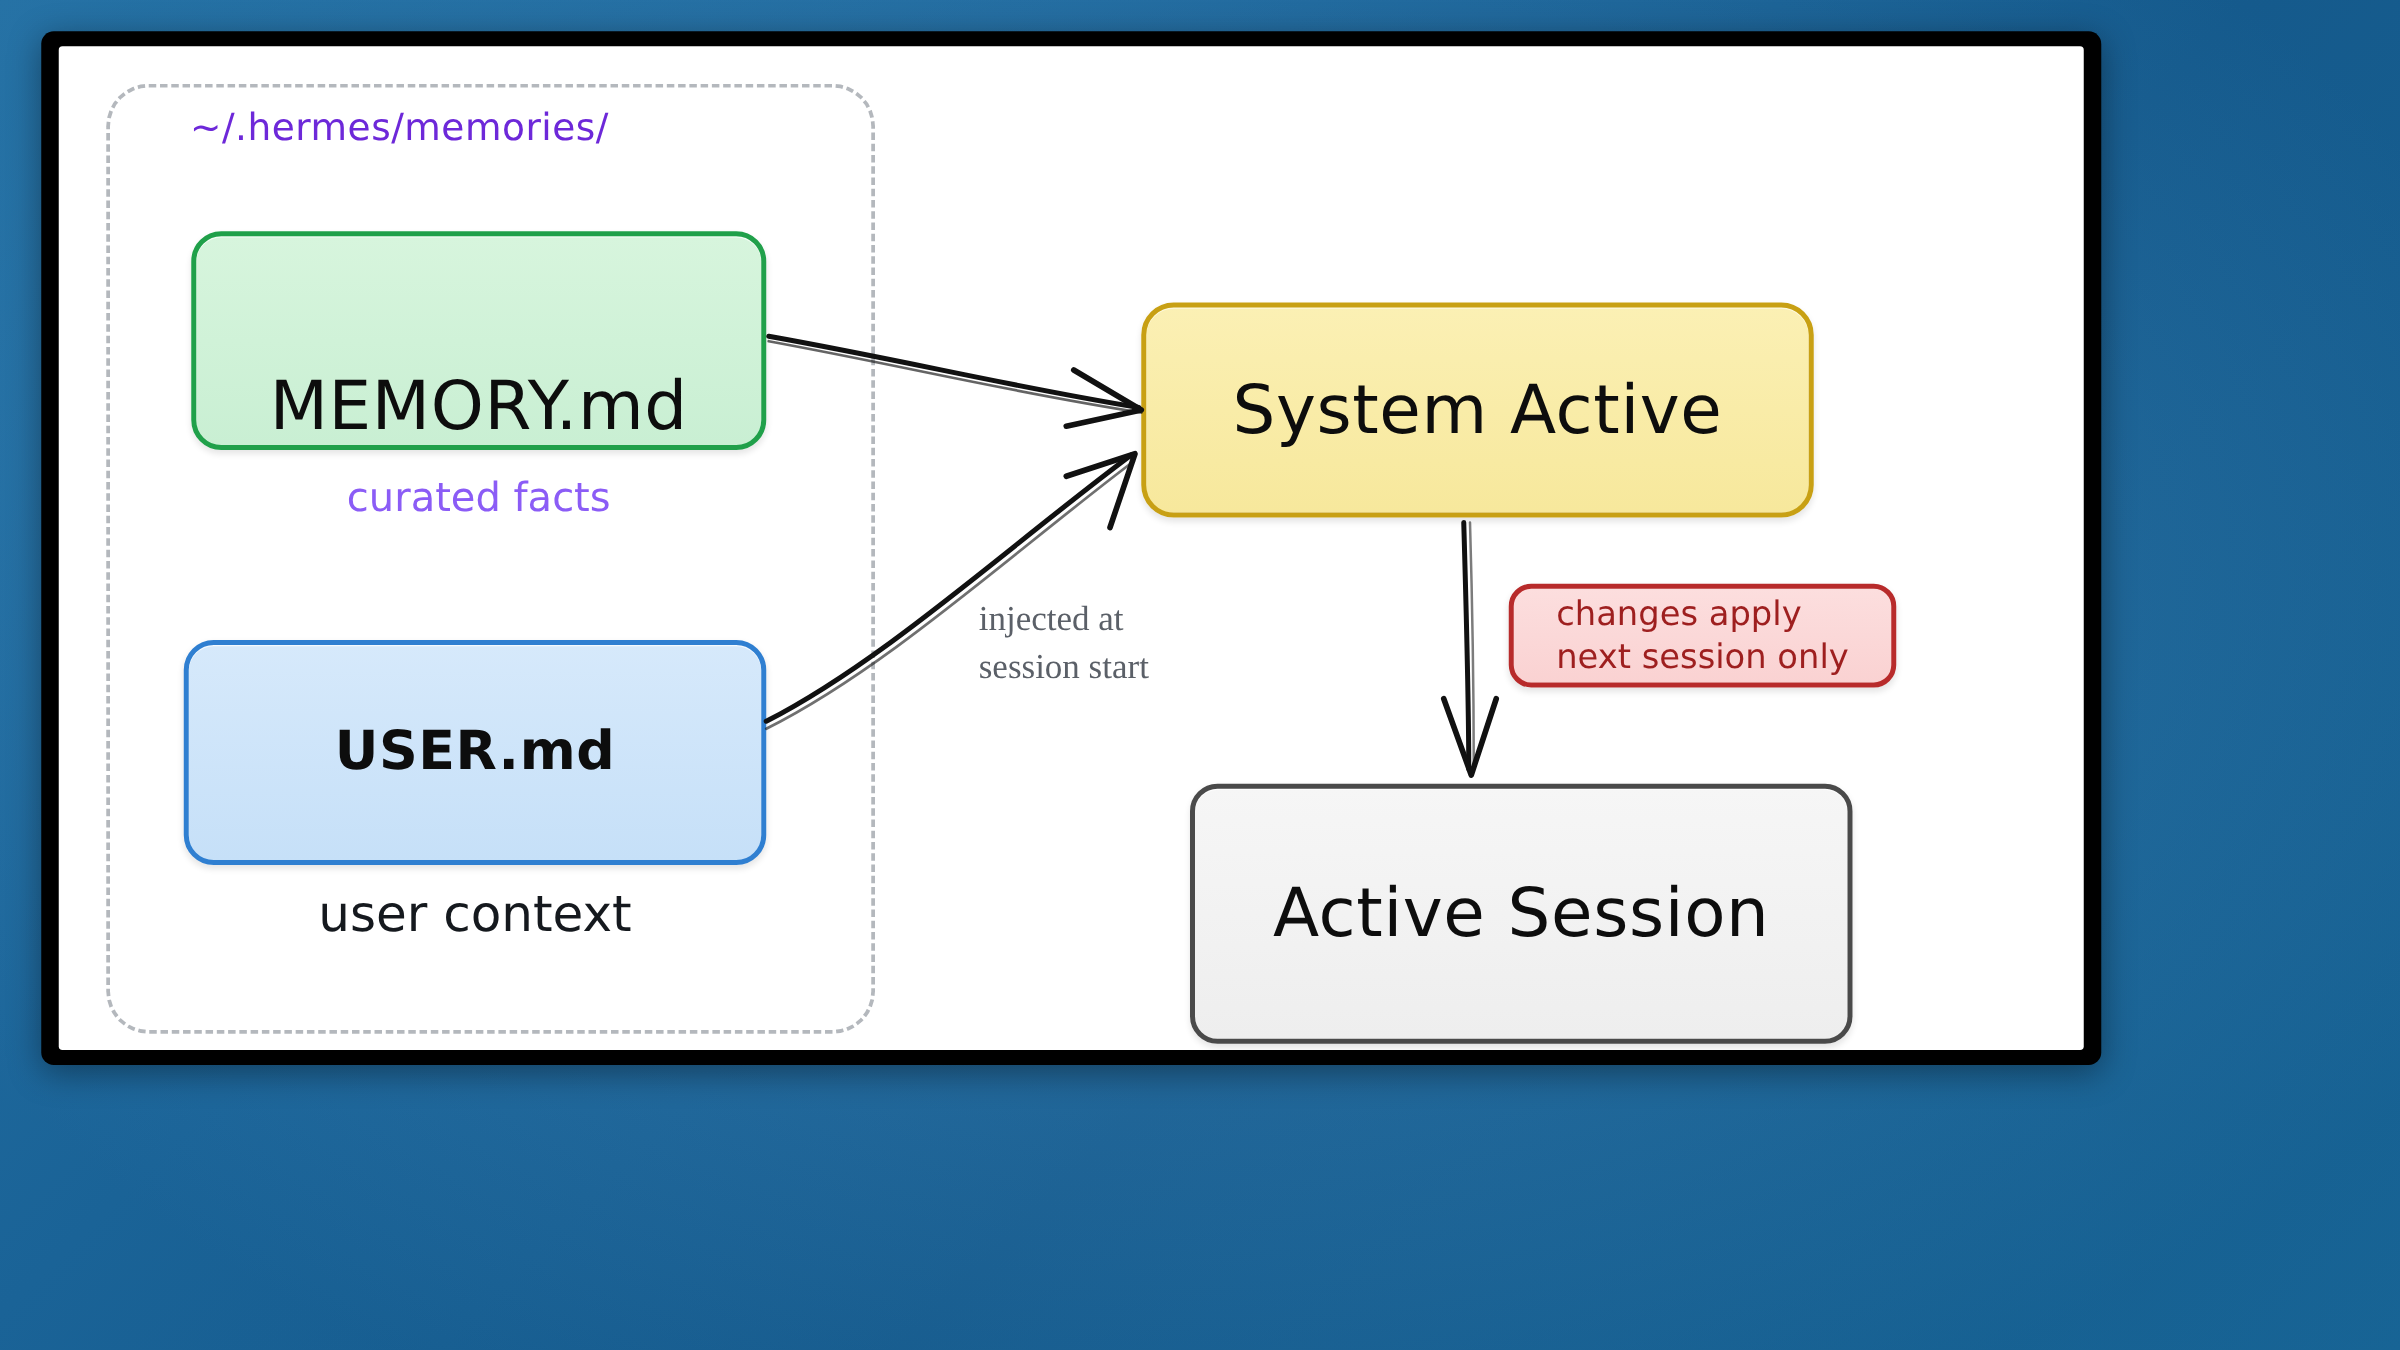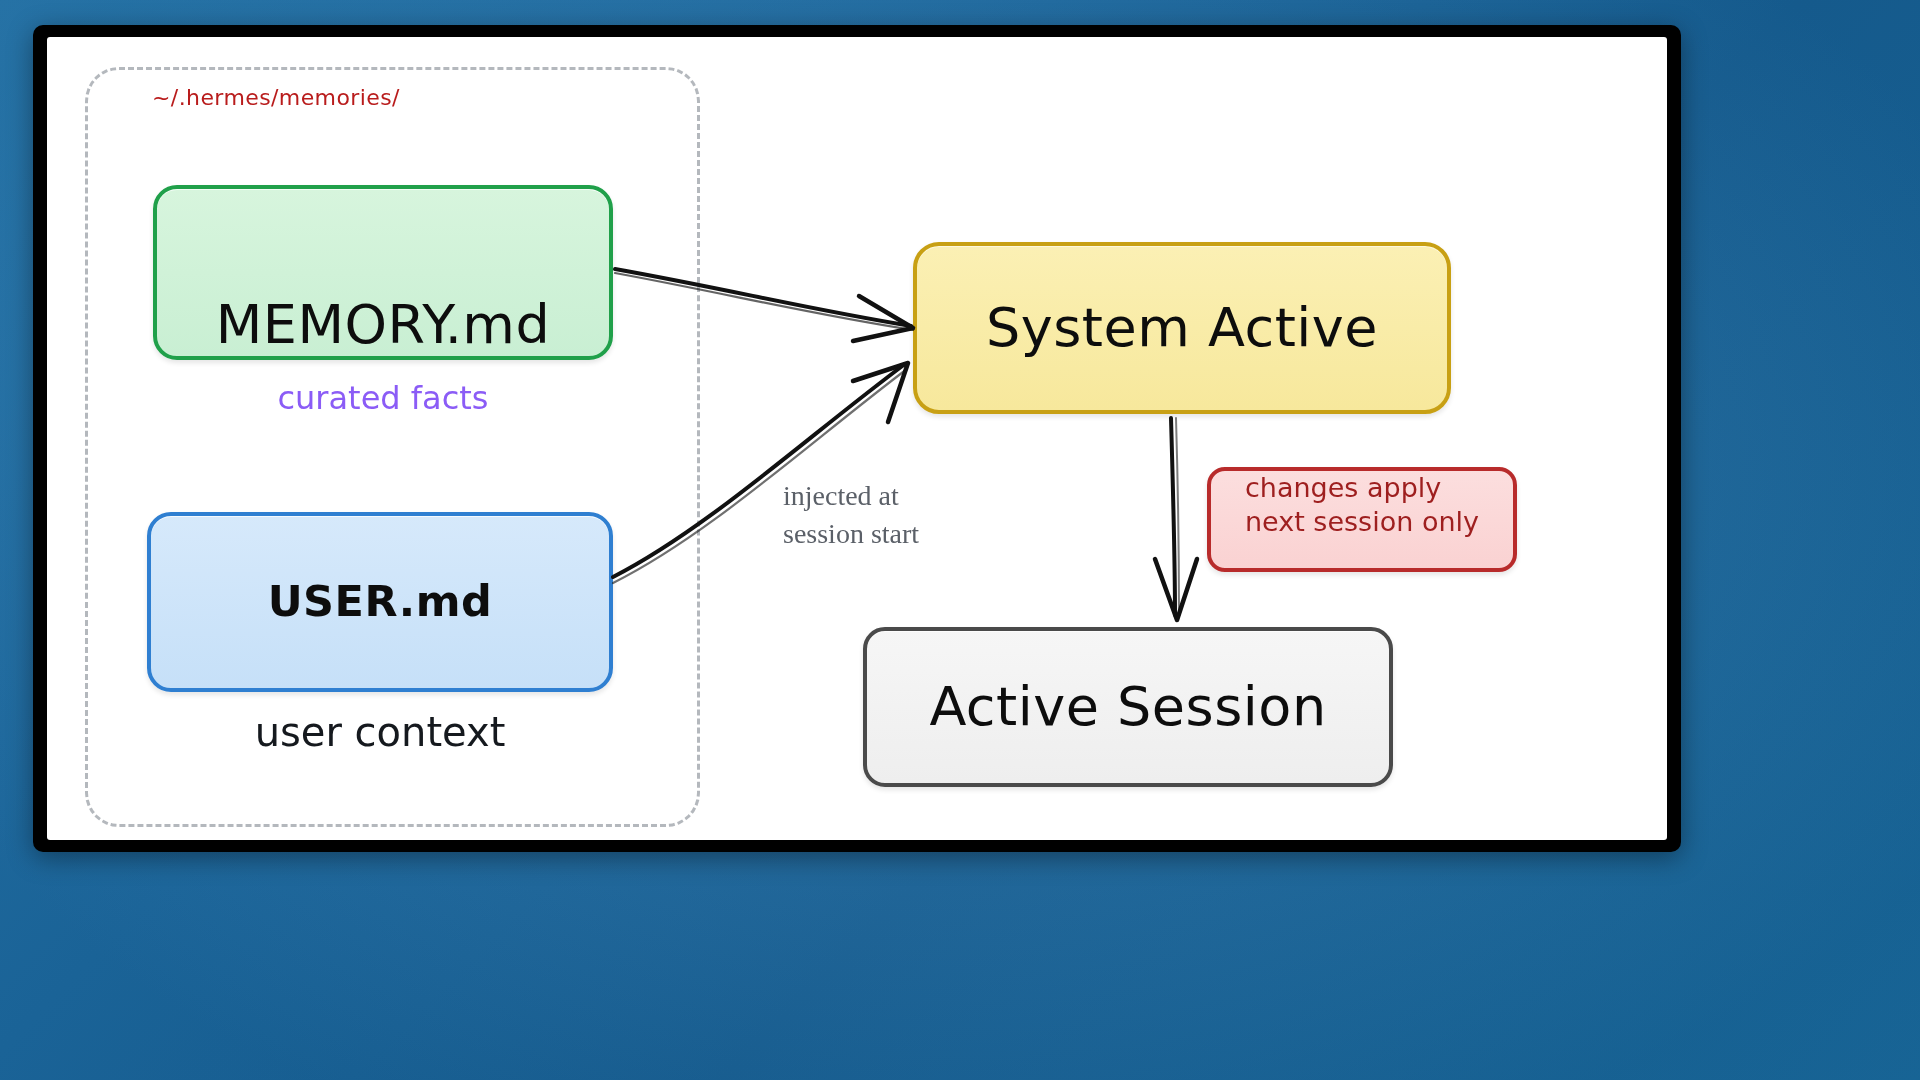--- a/index.html
+++ b/index.html
@@ -35,22 +35,22 @@
     position:absolute;
     left:38px; top:30px; width:615px; height:760px;
     border:3px dashed #b4b8bd;
     border-radius:34px;
     background:transparent;
   }
   #memories-path-label{
     position:absolute;
     left:105px; top:48px;
     font-family:"DejaVu Sans", sans-serif;
-    font-size:22px;
-    color:#b91c1c;
+    font-size:30px;
+    color:#6d28d9;
     letter-spacing:0.4px;
     white-space:nowrap;
   }
 
   .node{
     position:absolute;
     display:flex; align-items:center; justify-content:center;
     text-align:center;
     border-radius:24px;
   }
@@ -96,36 +96,36 @@
     left:866px; top:205px; width:538px; height:172px;
     background:linear-gradient(180deg,#fbf0b4 0%,#f7e89c 100%);
     border:4px solid #c8a014;
     border-radius:26px;
     box-shadow:0 3px 5px rgba(0,0,0,0.10), inset 0 1px 0 rgba(255,255,255,0.55);
   }
   #node-system-prompt .node-label{ font-size:54px; color:#0d0d0d; font-weight:500; letter-spacing:0.5px;}
 
   
   #node-active-session{
-    left:816px; top:590px; width:530px; height:160px;
+    left:905px; top:590px; width:530px; height:208px;
     background:linear-gradient(180deg,#f6f6f6 0%,#eeeeee 100%);
     border:4px solid #4a4a4a;
     border-radius:22px;
     box-shadow:0 3px 5px rgba(0,0,0,0.10), inset 0 1px 0 rgba(255,255,255,0.75);
   }
   #node-active-session .node-label{ font-size:54px; color:#0d0d0d; font-weight:500; letter-spacing:0.5px;}
 
   
   #note-changes{
     position:absolute;
-    left:1160px; top:430px; width:310px; height:105px;
+    left:1160px; top:430px; width:310px; height:83px;
     background:linear-gradient(180deg,#fcdede 0%,#fad2d2 100%);
     border:4px solid #b82b2b;
     border-radius:18px;
-    display:flex; align-items:flex-start; justify-content:center;
+    display:flex; align-items:center; justify-content:center;
     box-shadow:0 3px 5px rgba(0,0,0,0.10);
   }
   #note-changes .node-label{
     font-size:27px; color:#9e1f1f; line-height:1.25;
   }
 
   
   #label-injected{
     position:absolute;
     left:720px; top:440px; width:260px;

